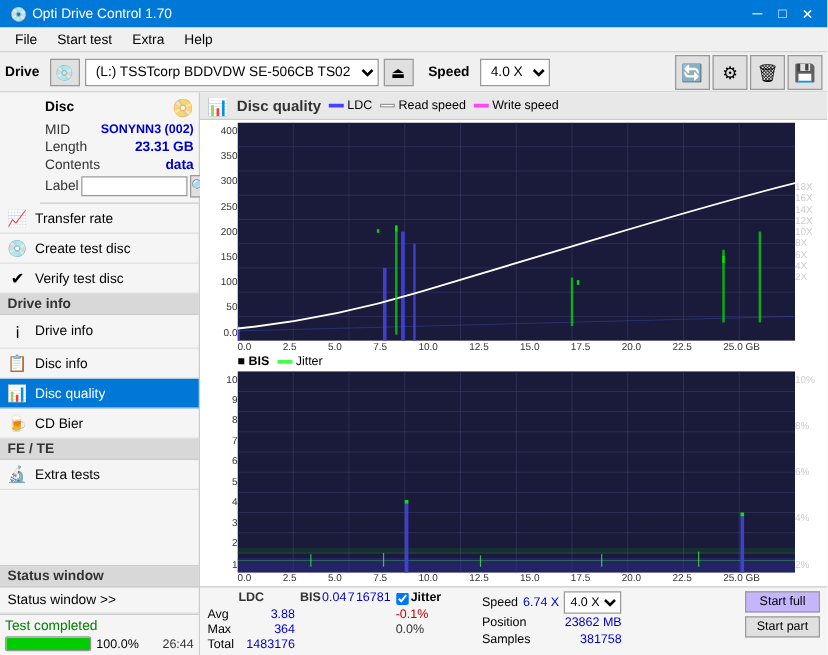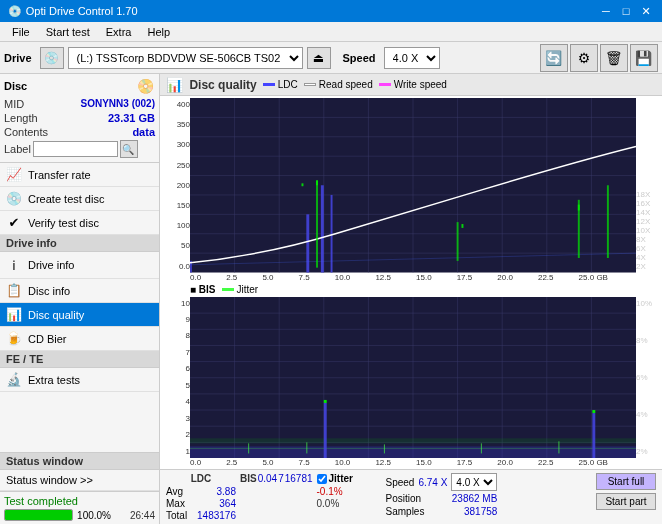--- a/index.html
+++ b/index.html
@@ -85,20 +85,21 @@
       border-right: 1px solid #ccc;
       display: flex;
       flex-direction: column;
       flex-shrink: 0;
     }
 
     
     .disc-panel {
       border-bottom: 1px solid #ccc;
       padding: 4px;
+      margin-left: 32px;
     }
     .disc-header {
       display: flex;
       align-items: center;
       justify-content: space-between;
       margin-bottom: 4px;
     }
     .disc-title { font-size: 11px; font-weight: bold; }
     .disc-icon-btn { font-size: 14px; cursor: pointer; }
     .disc-row { display: flex; justify-content: space-between; margin-bottom: 2px; }
@@ -412,21 +413,21 @@
 
             <path d="M0,170 C50,165 100,155 150,140 C200,125 250,110 300,95 C350,80 400,65 460,50" stroke="white" stroke-width="1.5" fill="none"></path>
 
             <rect x="130" y="85" width="2" height="90" fill="#00ee00" opacity="0.7"></rect>
             <rect x="275" y="128" width="2" height="40" fill="#00ee00" opacity="0.7"></rect>
             <rect x="400" y="105" width="2" height="60" fill="#00ee00" opacity="0.7"></rect>
             <rect x="430" y="90" width="2" height="75" fill="#00ee00" opacity="0.7"></rect>
           </svg>
         </div>
 
-        <div style="width:24px; display:flex; flex-direction:column; justify-content:flex-end; padding:2px 0; font-size:8px; color:#ccc;">
+        <div style="width:24px; display:flex; flex-direction:column; justify-content:center; padding:2px 0; font-size:8px; color:#ccc;">
           <span>18X</span>
             <span>16X</span>
             <span>14X</span>
             <span>12X</span>
             <span>10X</span>
             <span>8X</span>
             <span>6X</span>
             <span>4X</span>
             <span>2X</span>
         </div>

